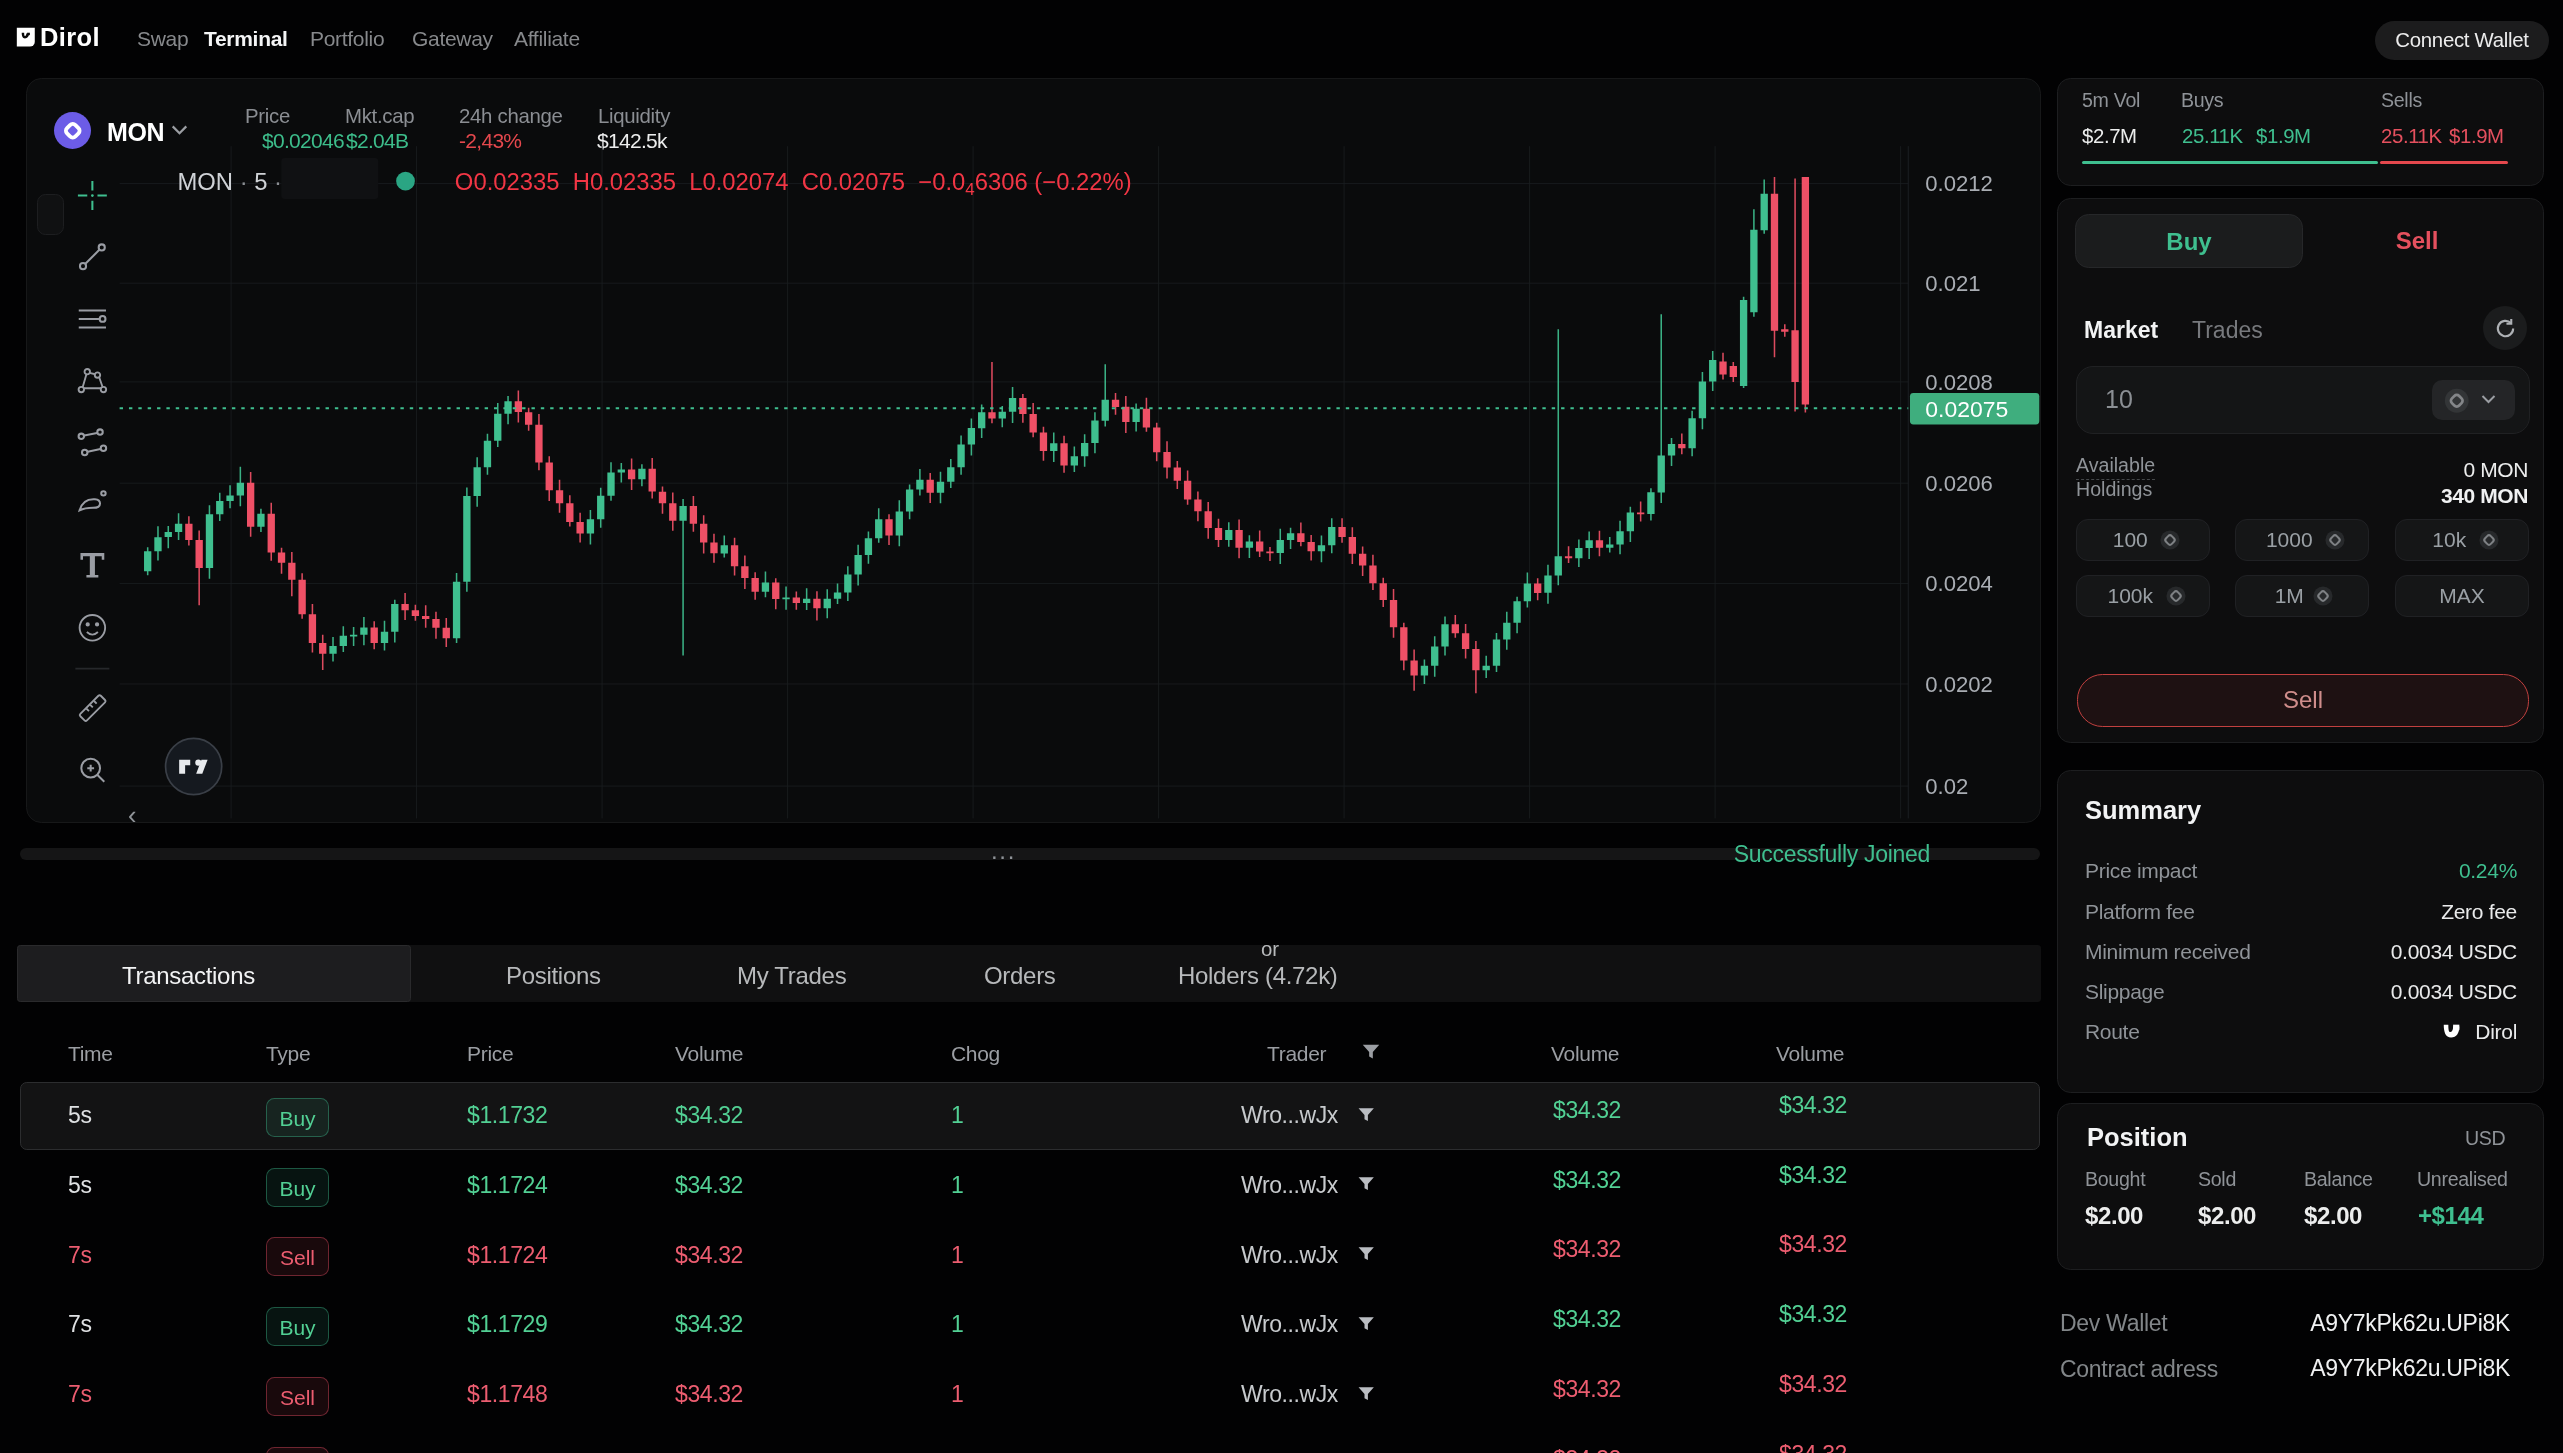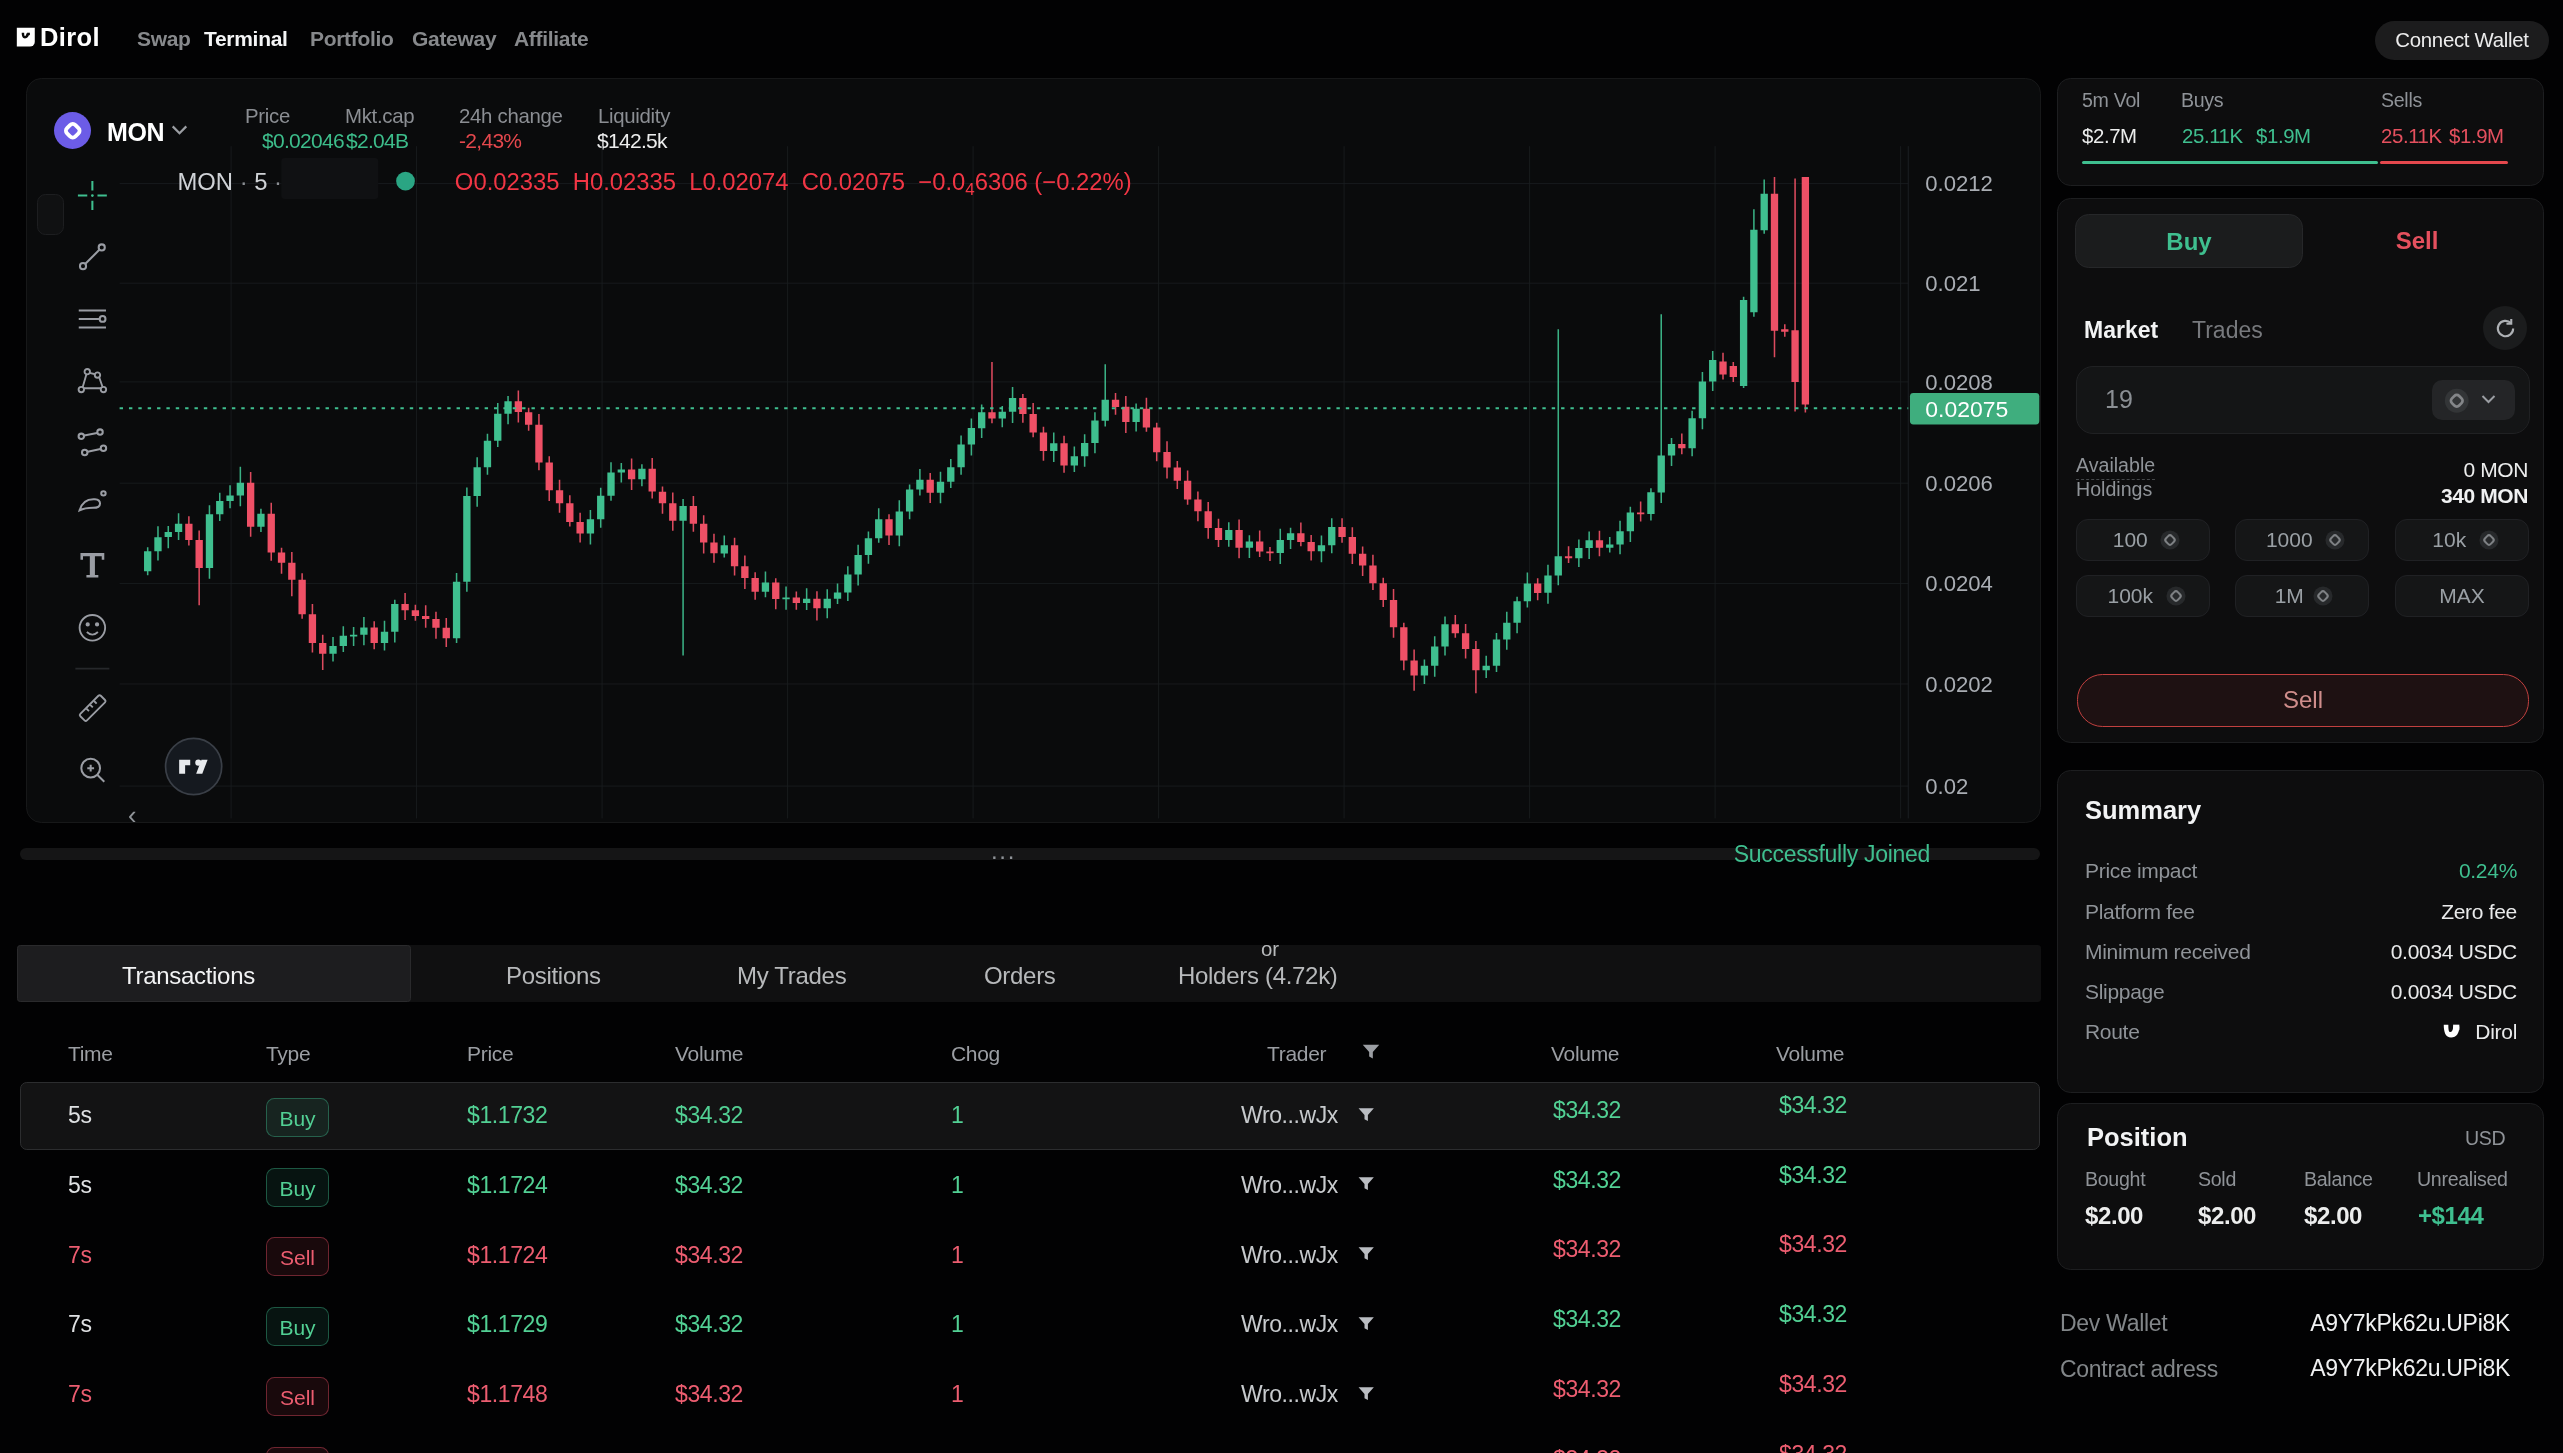--- a/index.html
+++ b/index.html
@@ -2,21 +2,21 @@
 <html style="font-size:13.6px"><head><meta charset="utf-8">
 <style>
 * { margin:0; padding:0; box-sizing:border-box; }
 html,body { width:2563px; height:1453px; background:#020203; overflow:hidden;
   font-family:"Liberation Sans", sans-serif; color:#e7e9ea; }
 .abs { position:absolute; }
 #root { position:relative; width:2563px; height:1453px; }
 
 .logo-ic { left:16px; top:27px; width:19.6px; height:19.6px; }
 .logo-tx { left:40px; top:23px; font-size:25.5px; font-weight:bold; color:#fff; letter-spacing:0.4px;}
-.nav a { position:absolute; top:27px; font-size:21px; letter-spacing:-0.3px; color:#87898c; text-decoration:none; font-weight:700;}
+.nav a { position:absolute; top:27px; font-size:21px; letter-spacing:-0.3px; color:#87898c; text-decoration:none; font-weight:400;}
 .search { left:1567px; top:22px; width:501px; height:37px; background:#141415; border:0.9px solid #232425;
   border-radius:19px; }
 .search span { position:absolute; left:58px; top:7.7px; font-size:20px; color:#6b6e72; }
 .cwall { left:2375px; top:21px; width:174px; height:39px; background:#1c1c1d; border-radius:19.6px;
   font-size:20.4px; color:#ececec; text-align:center; line-height:39px; letter-spacing:-0.3px; font-weight:500;}
 
 .cpanel { left:25.5px; top:78px; width:2015px; height:745px; background:#0a0b0c; border:0.9px solid #171819; border-radius:15.3px; }
 .tok-circ { left:54px; top:112px; width:37px; height:37px; border-radius:50%; background:#6c5ce7; }
 .tok-name { left:107px; top:118px; font-size:25px; letter-spacing:-0.4px; font-weight:bold; color:#fff; }
 .hlab { font-size:20.4px; color:#8b8e93; letter-spacing:-0.3px; }
@@ -290,21 +290,21 @@
 <div class="abs buytab">Buy</div>
 <div class="abs selltx">Sell</div>
 <div class="abs" style="left:2084px;top:317px;font-size:23px;font-weight:600;color:#f2f3f4;">Market</div>
 <div class="abs" style="left:2192px;top:317px;font-size:23px;font-weight:500;color:#77797d;">Trades</div>
 <div class="abs refr"></div>
 <svg class="abs" style="left:2494px;top:317px;" width="23" height="23" viewBox="0 0 24 24" fill="none" stroke="#aeb1b5" stroke-width="2.2">
       <path d="M20 12a8 8 0 1 1-2.3-5.6"></path>
       <path d="M18 2 v5 h-5" fill="none"></path>
     </svg>
 <div class="abs inbox"></div>
-<div class="abs" style="left:2105px;top:385px;font-size:25px;color:#8b8f94;">19</div>
+<div class="abs" style="left:2105px;top:385px;font-size:25px;color:#8b8f94;">10</div>
 <div class="abs chip"></div>
 <svg class="abs" style="left:2444px;top:388px;" width="25.5" height="25.5" viewBox="0 0 30 30">
       <circle cx="15" cy="15" r="14" fill="#333537"></circle>
       <rect x="9" y="9" width="12" height="12" rx="4" fill="none" stroke="#848689" stroke-width="3.2" transform="rotate(45 15 15)"></rect>
     </svg>
 <svg class="abs" style="left:2480px;top:393px;" width="17" height="12" viewBox="0 0 22 16" fill="none" stroke="#9b9ea3" stroke-width="2.6">
       <path d="M3 4 l8 8 8-8"></path>
     </svg>
 <div class="abs" style="left:2076px;top:454px;font-size:19.6px;color:#8f9398;border-bottom:1.7px dashed #44474a;padding-bottom:1.7px;">Available</div>
 <div class="abs" style="left:2400px;top:452px;width:128px;text-align:right;font-size:21px;letter-spacing:-0.4px;font-weight:600;color:#f0f1f2;margin-top:32px;">340 MON</div>

